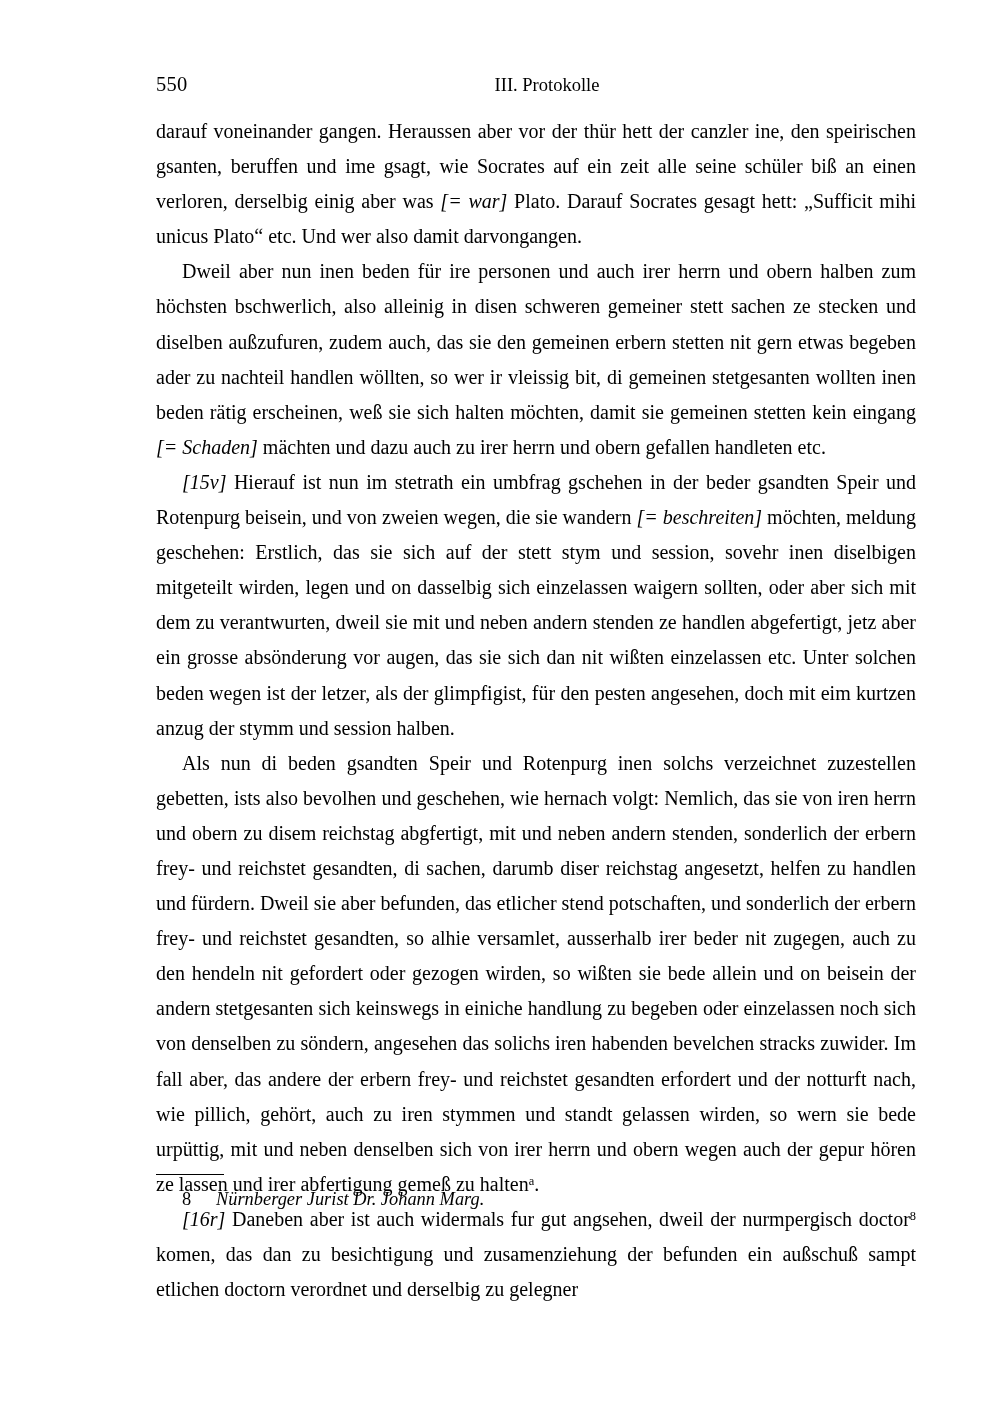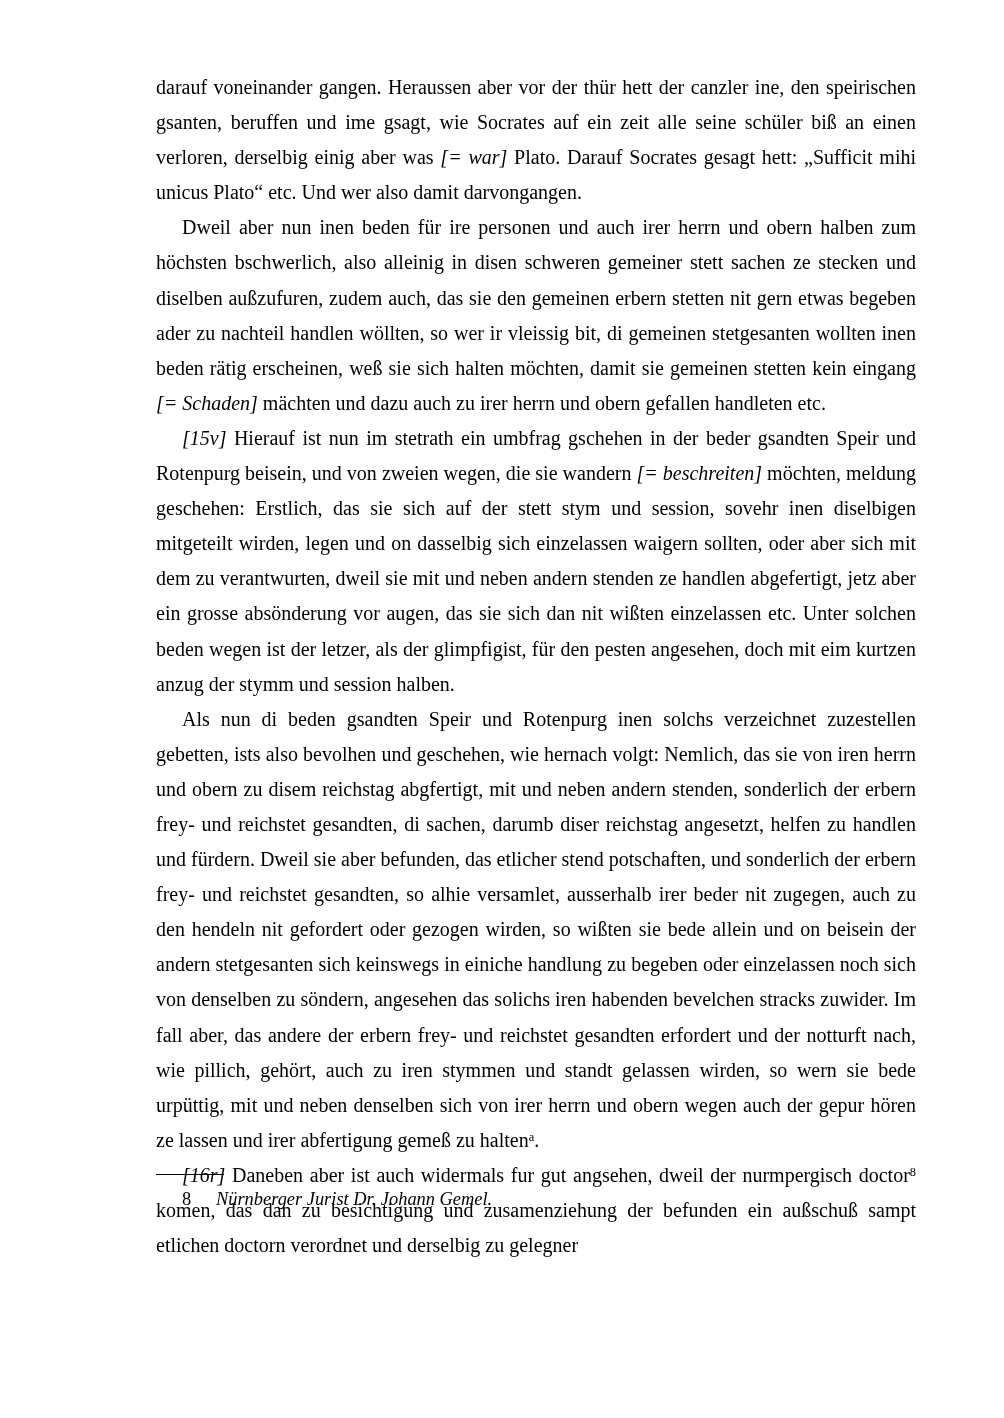--- a/index.html
+++ b/index.html
@@ -114,36 +114,40 @@
   }
   .gap-between-notes { height: 22px; }
 </style>
 </head>
 <body>
 
 <div class="page">
 
   <div class="content">
 
+    <div class="running-head">
+      <span class="folio">550</span>
+      <span class="head-title">III. Protokolle</span>
+    </div>
 
     <div class="body-text">
       <p id="p0"><span>darauf voneinander gangen. Heraussen aber vor der thür hett der canzler ine, den speirischen gsanten, beruffen und ime gsagt, wie Socrates auf ein zeit alle seine schüler biß an einen verloren, derselbig einig aber was </span><span class="it">[= war]</span><span> Plato. Darauf Socrates gesagt hett: „Sufficit mihi unicus Plato“ etc. Und wer also damit darvongangen.</span></p>
       <p class="indent" id="p1"><span>Dweil aber nun inen beden für ire personen und auch irer herrn und obern halben zum höchsten bschwerlich, also alleinig in disen schweren gemeiner stett sachen ze stecken und diselben außzufuren, zudem auch, das sie den gemeinen erbern stetten nit gern etwas begeben ader zu nachteil handlen wöllten, so wer ir vleissig bit, di gemeinen stetgesanten wollten inen beden rätig erscheinen, weß sie sich halten möchten, damit sie gemeinen stetten kein eingang </span><span class="it">[= Schaden]</span><span> mächten und dazu auch zu irer herrn und obern gefallen handleten etc.</span></p>
       <p class="indent" id="p2"><span class="it">[15v]</span><span> Hierauf ist nun im stetrath ein umbfrag gschehen in der beder gsandten Speir und Rotenpurg beisein, und von zweien wegen, die sie wandern </span><span class="it">[= beschreiten]</span><span> möchten, meldung geschehen: Erstlich, das sie sich auf der stett stym und session, sovehr inen diselbigen mitgeteilt wirden, legen und on dasselbig sich einzelassen waigern sollten, oder aber sich mit dem zu verantwurten, dweil sie mit und neben andern stenden ze handlen abgefertigt, jetz aber ein grosse absönderung vor augen, das sie sich dan nit wißten einzelassen etc. Unter solchen beden wegen ist der letzer, als der glimpfigist, für den pesten angesehen, doch mit eim kurtzen anzug der stymm und session halben.</span></p>
       <p class="indent" id="p3"><span>Als nun di beden gsandten Speir und Rotenpurg inen solchs verzeichnet zuzestellen gebetten, ists also bevolhen und geschehen, wie hernach volgt: Nemlich, das sie von iren herrn und obern zu disem reichstag abgfertigt, mit und neben andern stenden, sonderlich der erbern frey- und reichstet gesandten, di sachen, darumb diser reichstag angesetzt, helfen zu handlen und fürdern. Dweil sie aber befunden, das etlicher stend potschaften, und sonderlich der erbern frey- und reichstet gesandten, so alhie versamlet, ausserhalb irer beder nit zugegen, auch zu den hendeln nit gefordert oder gezogen wirden, so wißten sie bede allein und on beisein der andern stetgesanten sich keinswegs in einiche handlung zu begeben oder einzelassen noch sich von denselben zu söndern, angesehen das solichs iren habenden bevelchen stracks zuwider. Im fall aber, das andere der erbern frey- und reichstet gesandten erfordert und der notturft nach, wie pillich, gehört, auch zu iren stymmen und standt gelassen wirden, so wern sie bede urpüttig, mit und neben denselben sich von irer herrn und obern wegen auch der gepur hören ze lassen und irer abfertigung gemeß zu halten</span><sup>a</sup><span>.</span></p>
       <p class="indent" id="p4"><span class="it">[16r]</span><span> Daneben aber ist auch widermals fur gut angsehen, dweil der nurmpergisch doctor</span><sup>8</sup><span> komen, das dan zu besichtigung und zusamenziehung der befunden ein außschuß sampt etlichen doctorn verordnet und derselbig zu gelegner</span></p>
     </div>
 
   </div>
 
   <div class="footnotes">
 
 
     <div class="gap-between-notes"></div>
 
     <div class="fn-block">
       <hr class="fn-rule rule-num">
-      <p class="fn-text" id="fn1"><span class="fn-marker num">8</span><span class="it">Nürnberger Jurist Dr. Johann Gemel.</span></p>
+      <p class="fn-text" id="fn1"><span class="fn-marker num">8</span><span class="it">Nürnberger Jurist Dr. Johann Marg.</span></p>
     </div>
 
   </div>
 
 </div>
 
 </body></html>

